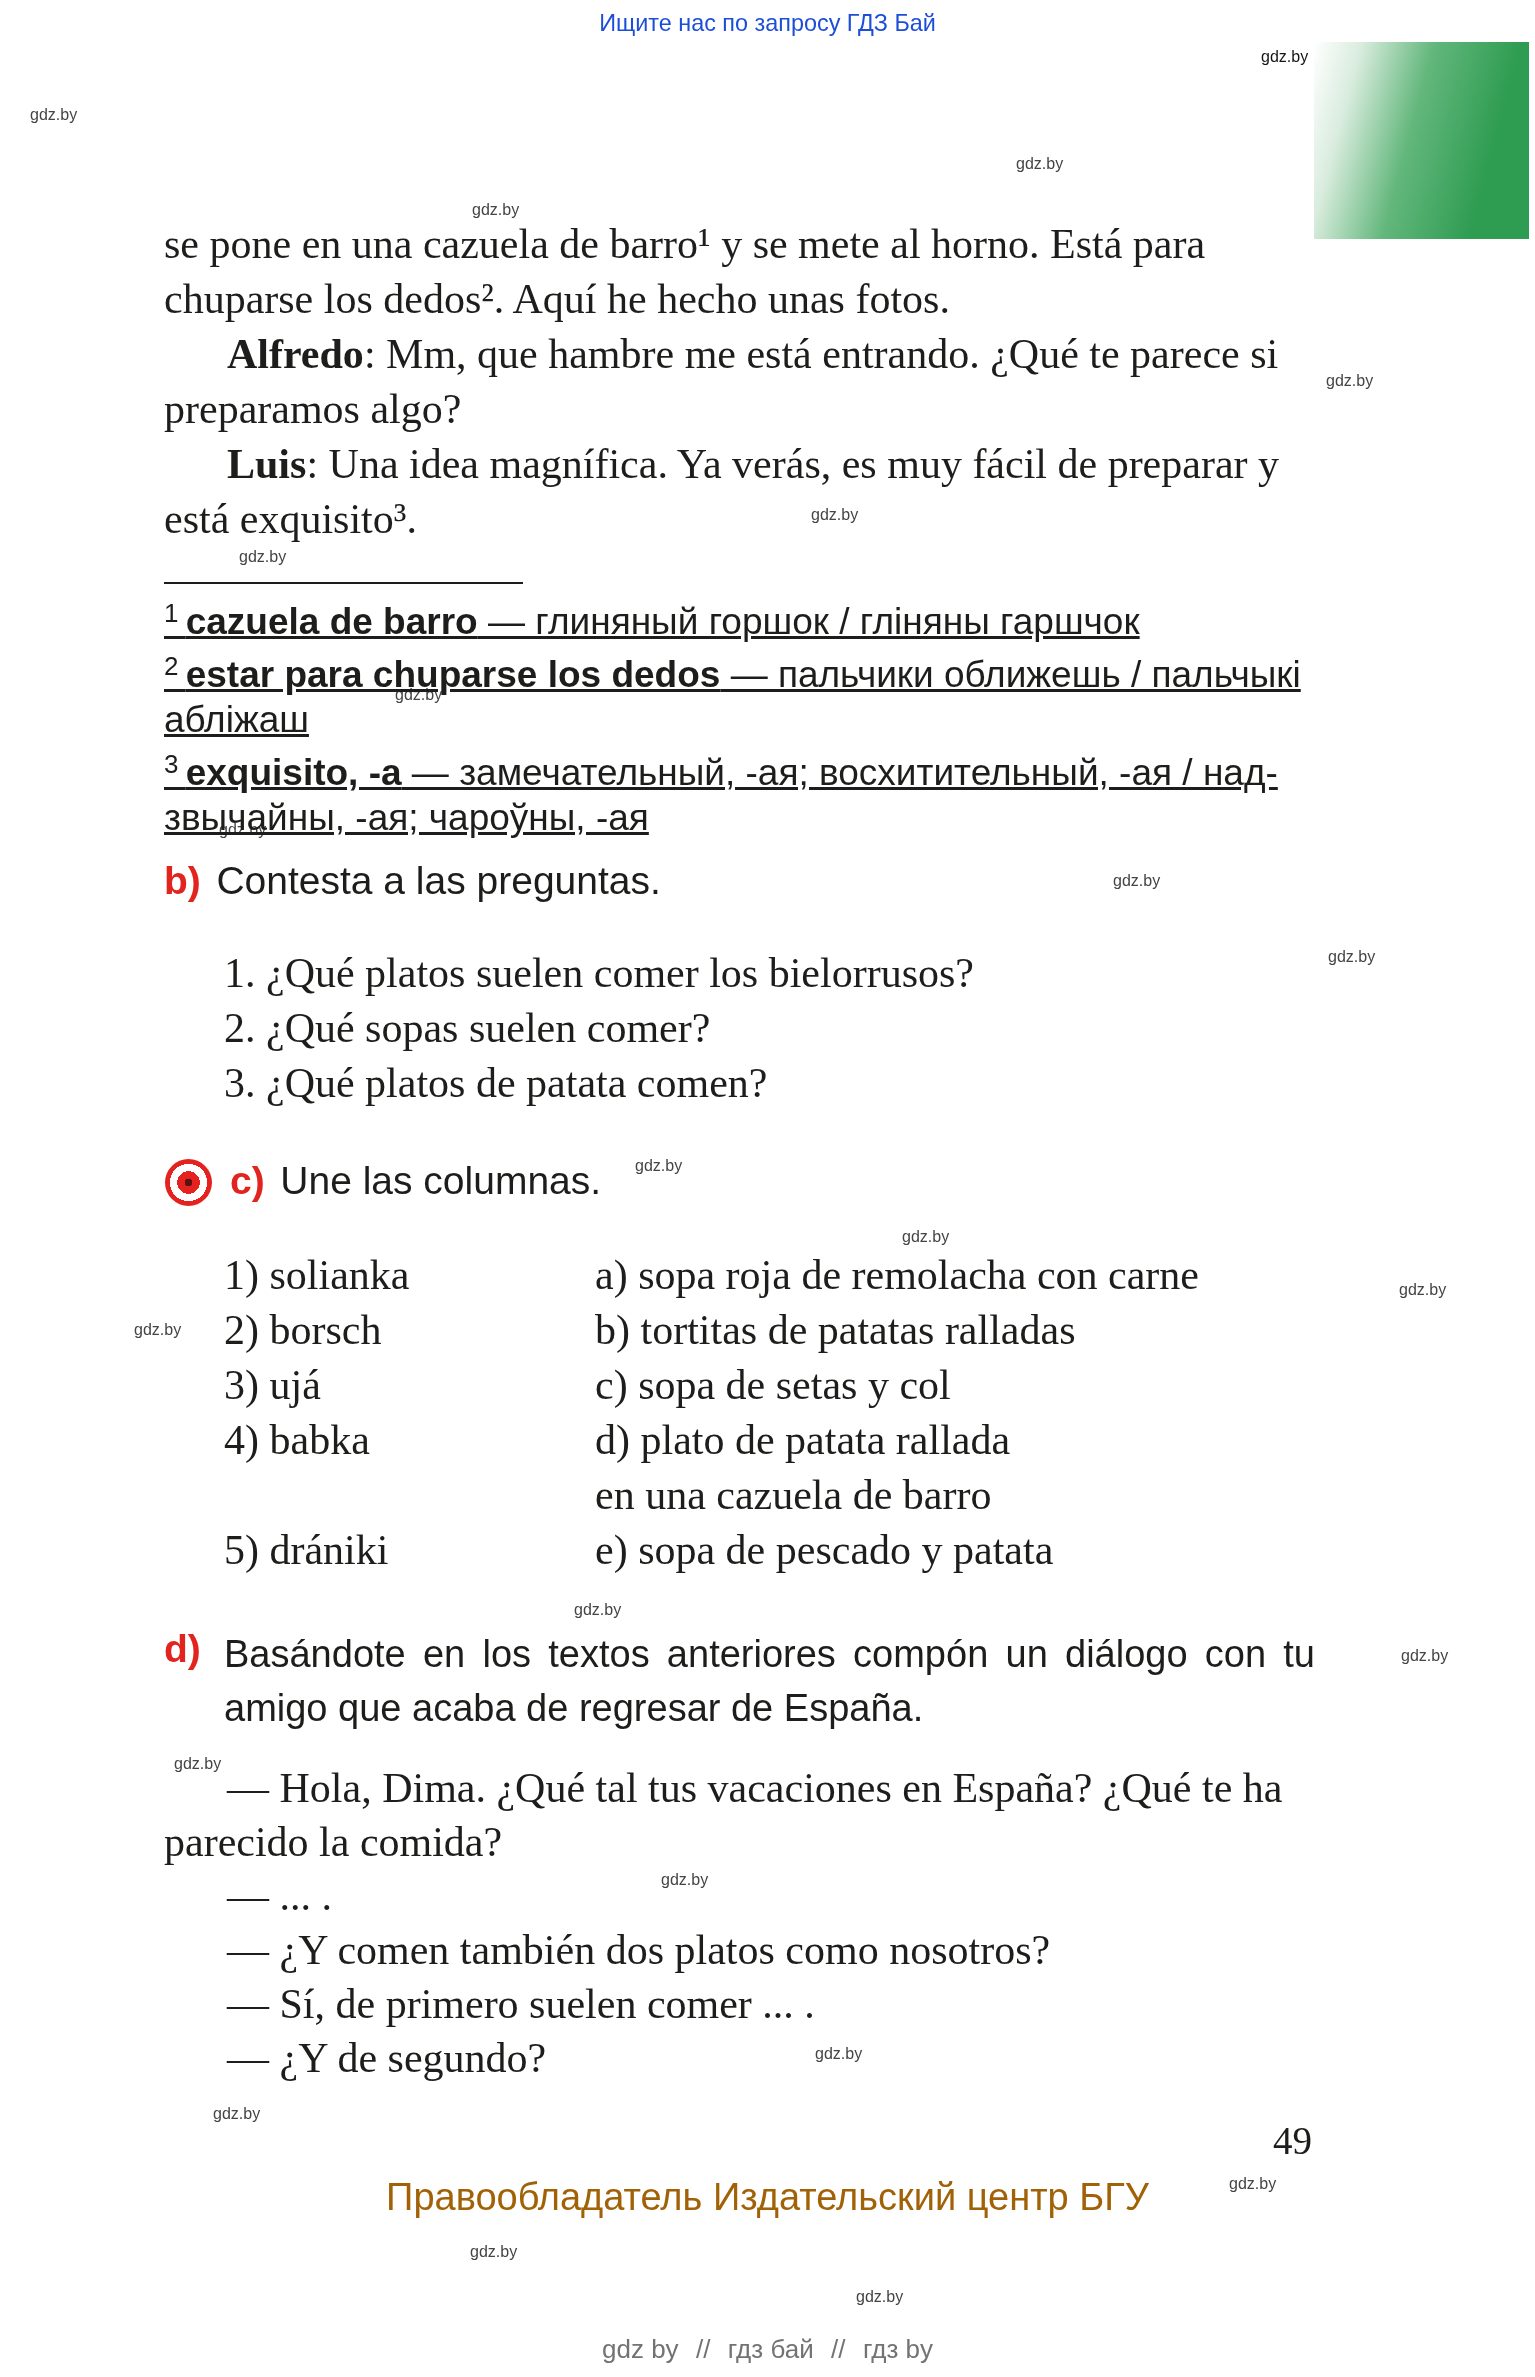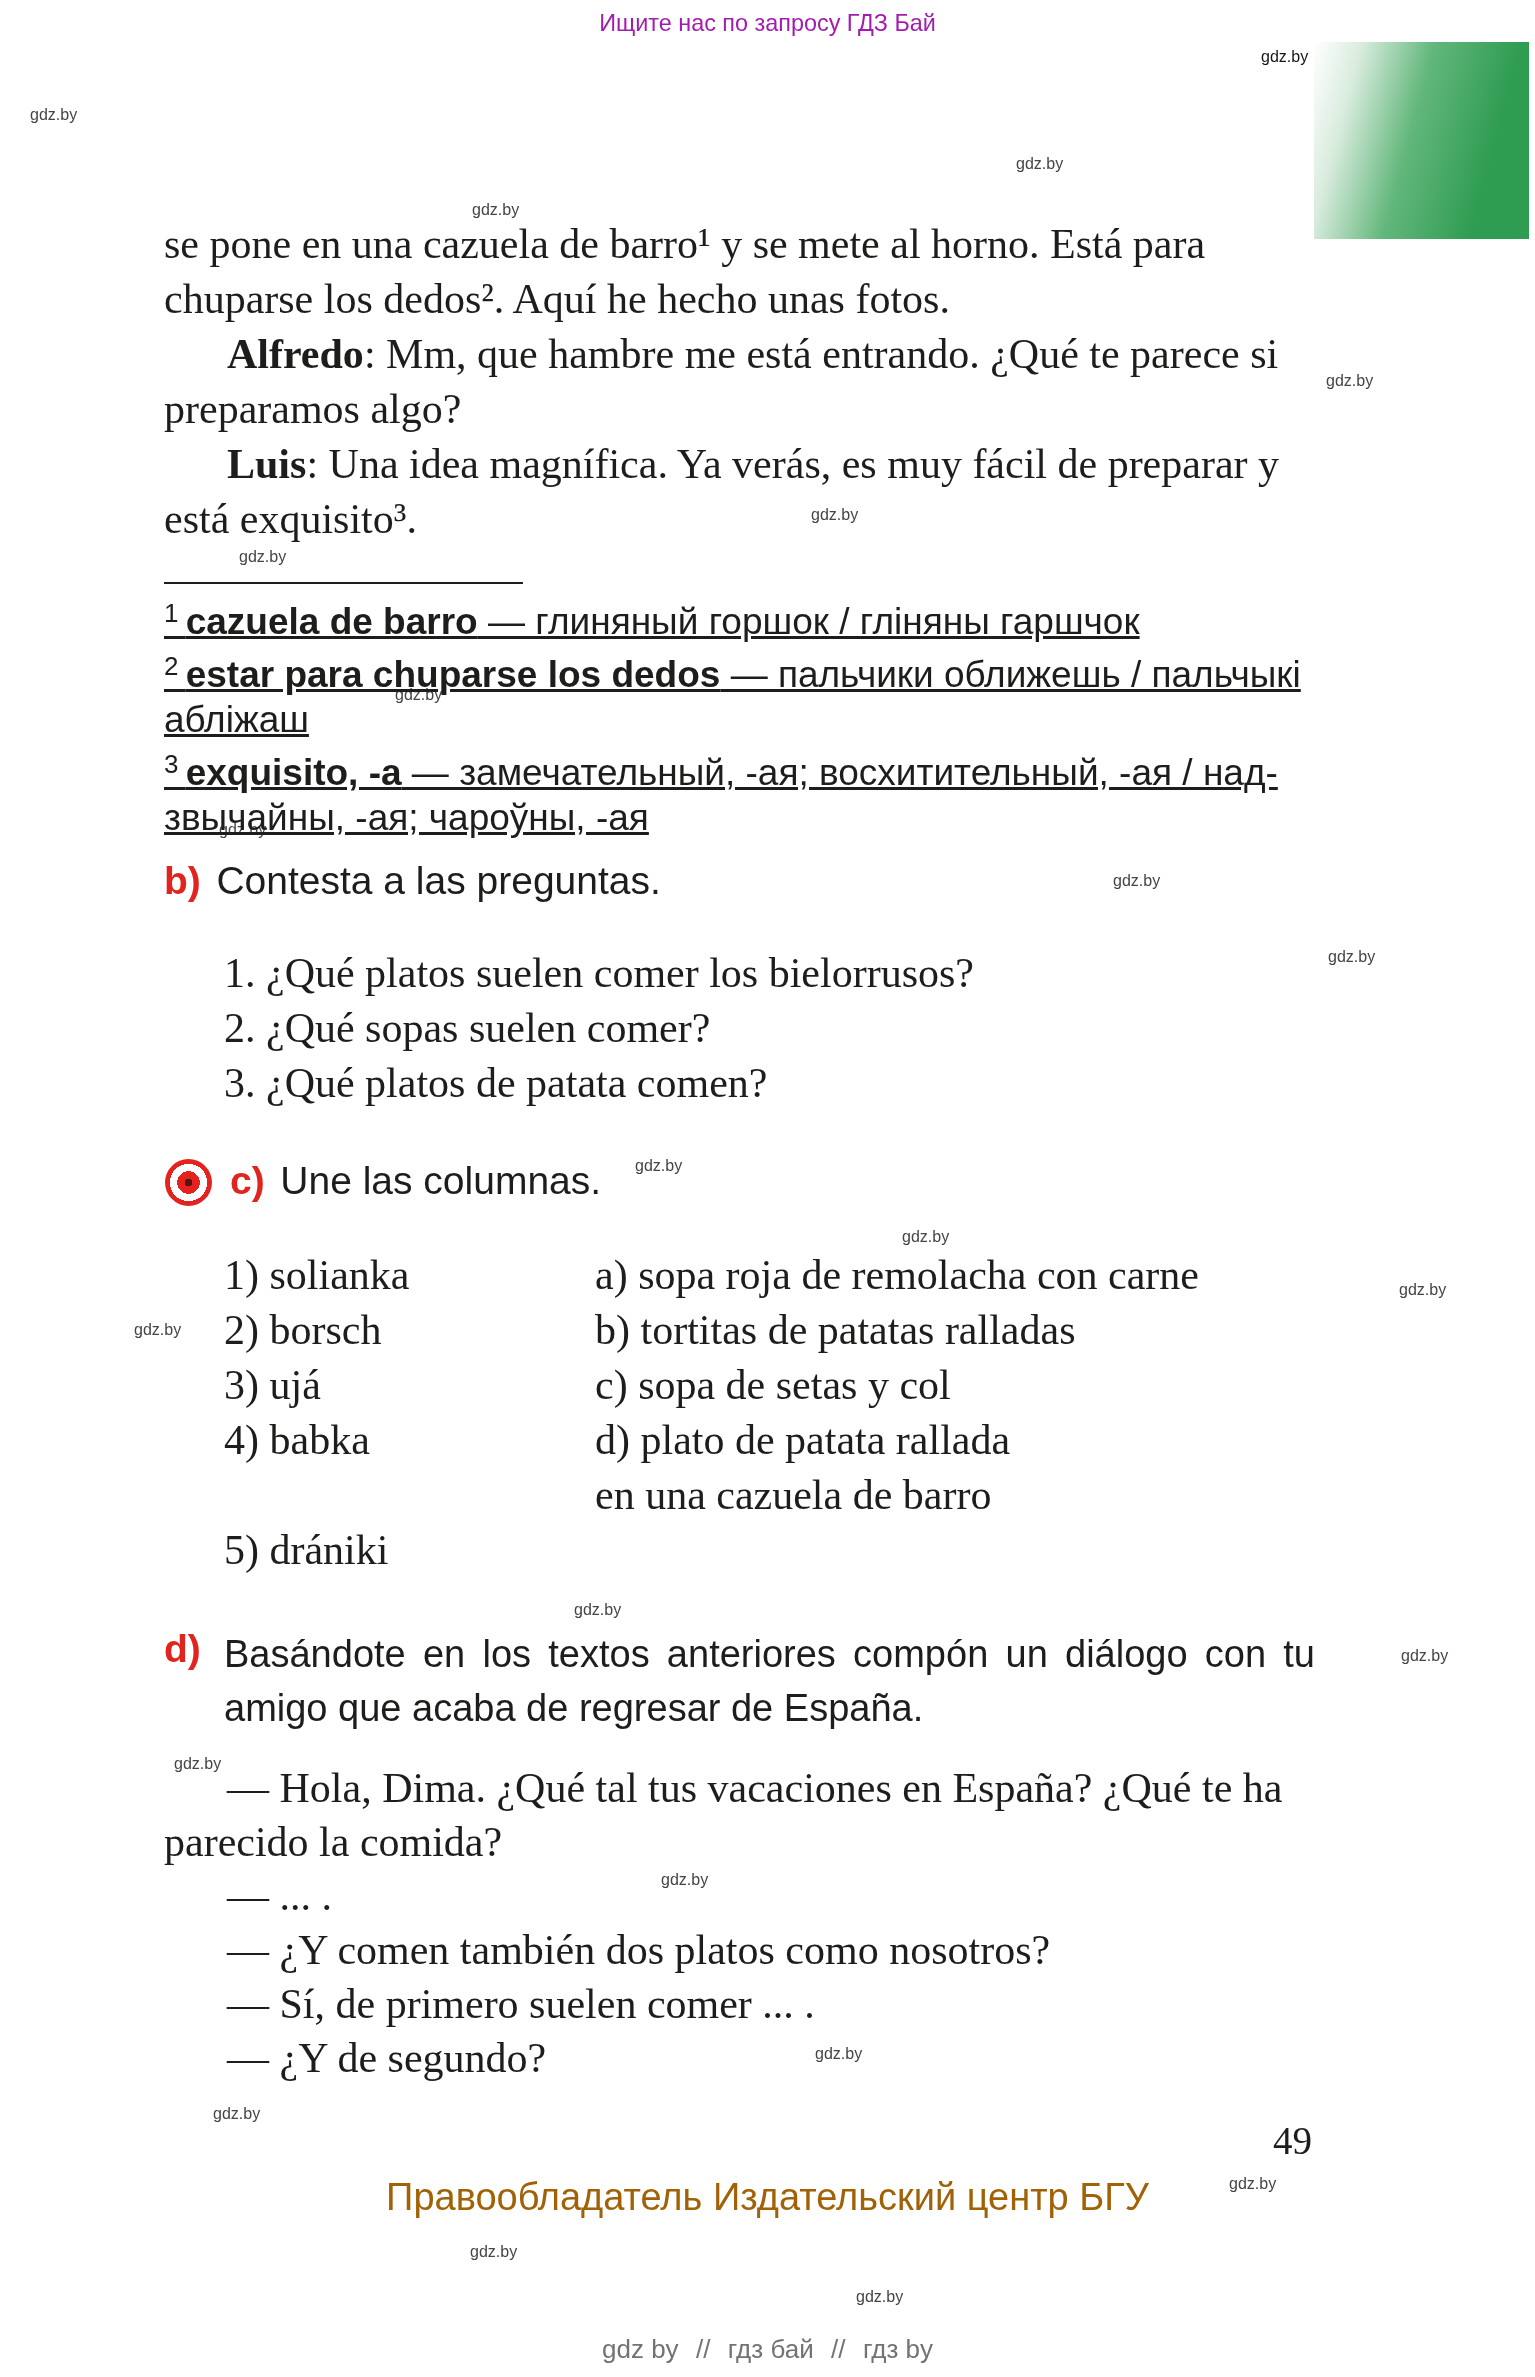--- a/index.html
+++ b/index.html
@@ -13,21 +13,21 @@
     color: #1d1d1b;
   }
 
   
   .promo {
     position: absolute;
     top: 10.4px; left: 0; width: 100%;
     text-align: center;
     font-family: "Liberation Sans", sans-serif;
     font-size: 23.4px;
-    color: #a21caf;
+    color: #1d4ed8;
   }
   .green-corner {
     position: absolute;
     left: 1314px; top: 42px;
     width: 215px; height: 197px;
     background: linear-gradient(105deg, #ffffff 0%, #d9ecde 18%, #63b77c 45%, #2e9c51 78%);
   }
   .wm {
     position: absolute;
     font-family: "Liberation Sans", sans-serif;
@@ -230,20 +230,21 @@
     </div>
     <div class="match-row">
       <div class="match-left">4) babka</div>
       <div class="match-right">
         <div>d) plato de patata rallada</div>
         <div class="match-cont">en una cazuela de barro</div>
       </div>
     </div>
     <div class="match-row">
       <div class="match-left">5) drániki</div>
+      <div class="match-right">e) sopa de pescado y patata</div>
     </div>
   </div>
 
   <div class="ex-d">
     <span class="ex-label">d)</span>
     <div class="d-instr">Basándote en los textos anteriores compón un diálogo con tu amigo que acaba de regresar de España.</div>
   </div>
 
   <div class="dialogue">
     <p>— Hola, Dima. ¿Qué tal tus vacaciones en España? ¿Qué te ha parecido la comida?</p>

